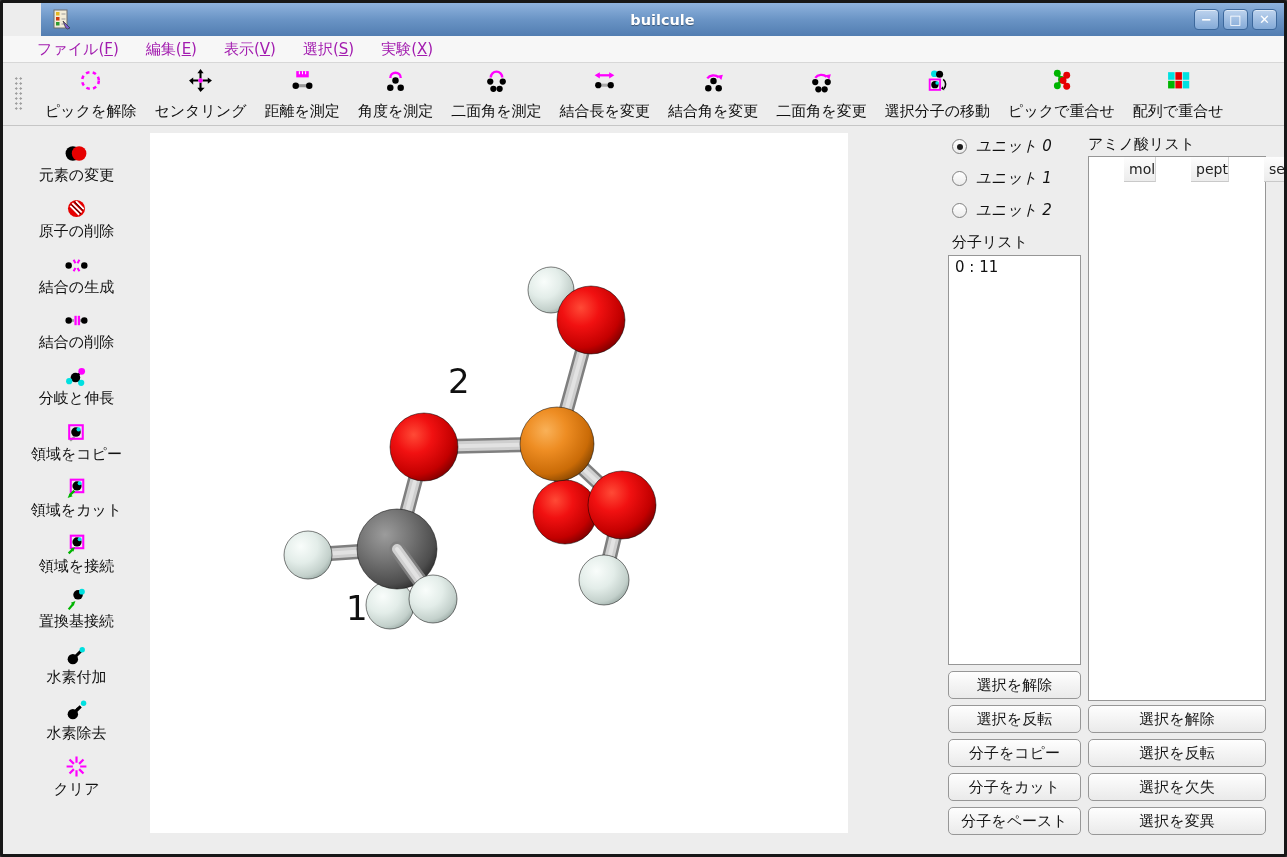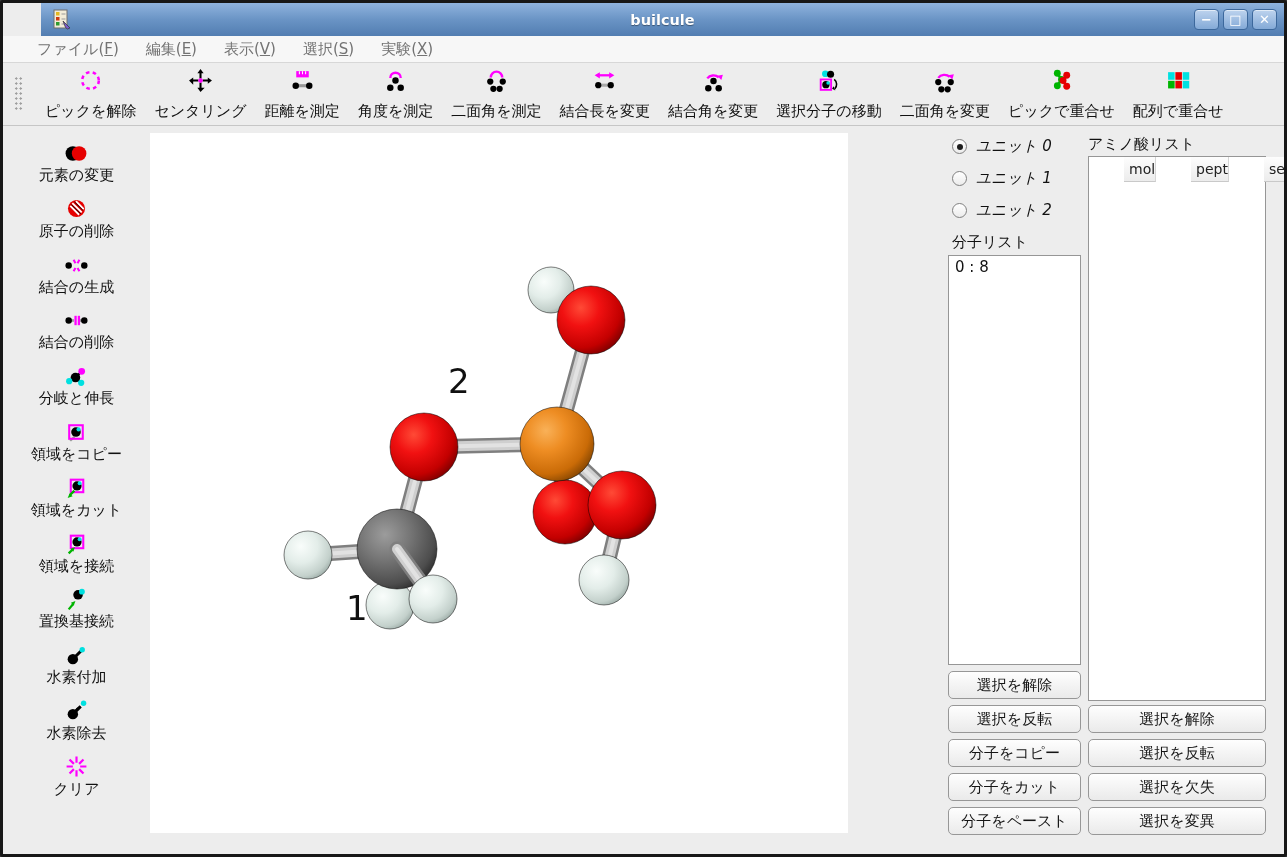--- a/index.html
+++ b/index.html
@@ -15,21 +15,21 @@
     font-weight:bold; font-size:14.5px; text-shadow:0 1px 1px rgba(0,0,0,.4); }
   .appicon { margin-left:9px; z-index:1; width:24px; height:24px; }
   .winbtns { margin-left:auto; margin-right:7px; display:flex; gap:4px; z-index:1; }
   .winbtn { width:25px; height:21px; border:1px solid #3c689c; border-radius:4px;
     background:linear-gradient(#bdd3ee, #84aad7); color:#fff; font-size:13px; font-weight:bold;
     text-align:center; line-height:19px; box-shadow:inset 0 1px 0 rgba(255,255,255,.55); cursor:default; }
 
   
   .menubar { position:absolute; top:33px; left:0; right:0; height:27px; background:#f7f7f7;
     border-bottom:1px solid #d7d7d7; display:flex; align-items:center; padding-left:34px;
-    gap:27px; font-size:15px; color:#737373; }
+    gap:27px; font-size:15px; color:#a21caf; }
   .menu-item u { text-decoration:underline; }
 
   
   .toolbar { position:absolute; top:60px; left:0; right:0; height:63px; background:#ededed;
     border-bottom:1px solid #c6c6c6; display:flex; align-items:center; }
   .grip { width:9px; height:36px; margin:0 13px 0 11px;
     background-image:radial-gradient(circle, #9e9e9e 1px, transparent 1.3px);
     background-size:4.5px 5px; }
   .tbitem { display:flex; flex-direction:column; align-items:center; padding:0 9px;
     font-size:15px; color:#111; white-space:nowrap;gap:8px; }
@@ -175,43 +175,43 @@
               <circle cx="12" cy="12.5" r="3.1" fill="#000"></circle>
               <circle cx="7" cy="19.5" r="3.1" fill="#000"></circle>
               <circle cx="17" cy="19.5" r="3.1" fill="#000"></circle>
             </svg>
           </span>
       <span>結合角を変更</span>
         </div>
     <div class="tbitem">
       <span class="icon">
             <svg width="25" height="25" viewBox="0 0 24 24">
+              <path d="M6 9.5a7 6 0 0 1 11 -1" fill="none" stroke="#ff00ff" stroke-width="2.2"></path>
+              <path d="M19.5 11l-4-4 5.5-1z" fill="#ff00ff"></path>
+              <circle cx="6" cy="13.5" r="3" fill="#000"></circle>
+              <circle cx="18" cy="13.5" r="3" fill="#000"></circle>
+              <circle cx="9" cy="20.5" r="3" fill="#000"></circle>
+              <circle cx="15" cy="20.5" r="3" fill="#000"></circle>
+            </svg>
+          </span>
+      <span>二面角を変更</span>
+        </div>
+    <div class="tbitem">
+      <span class="icon">
+            <svg width="25" height="25" viewBox="0 0 24 24">
               <circle cx="9" cy="5.5" r="3.2" fill="#00e0e0"></circle>
               <circle cx="14" cy="6" r="3.4" fill="#000"></circle>
               <rect x="4.5" y="11" width="10" height="10" fill="none" stroke="#ff00ff" stroke-width="1.8"></rect>
               <circle cx="9.5" cy="16" r="3.5" fill="#000"></circle>
               <circle cx="11.6" cy="14.3" r="1.7" fill="#00e0e0"></circle>
               <path d="M17.5 11a6 6 0 0 1 .5 9" stroke="#000" stroke-width="1.5" fill="none"></path>
               <path d="M18.5 21.5l-3-1.5 1.3-2.6z" fill="#000"></path>
             </svg>
           </span>
       <span>選択分子の移動</span>
-        </div>
-    <div class="tbitem">
-      <span class="icon">
-            <svg width="25" height="25" viewBox="0 0 24 24">
-              <path d="M6 9.5a7 6 0 0 1 11 -1" fill="none" stroke="#ff00ff" stroke-width="2.2"></path>
-              <path d="M19.5 11l-4-4 5.5-1z" fill="#ff00ff"></path>
-              <circle cx="6" cy="13.5" r="3" fill="#000"></circle>
-              <circle cx="18" cy="13.5" r="3" fill="#000"></circle>
-              <circle cx="9" cy="20.5" r="3" fill="#000"></circle>
-              <circle cx="15" cy="20.5" r="3" fill="#000"></circle>
-            </svg>
-          </span>
-      <span>二面角を変更</span>
         </div>
     <div class="tbitem">
       <span class="icon">
             <svg width="25" height="25" viewBox="0 0 24 24">
               <path d="M8 5L12 11L8 17" stroke="#00b400" stroke-width="2.4" fill="none"></path>
               <circle cx="8" cy="5" r="3.3" fill="#00b400"></circle>
               <circle cx="12" cy="11" r="3.3" fill="#00b400"></circle>
               <circle cx="8" cy="17" r="3.3" fill="#00b400"></circle>
               <path d="M17 7L13.5 12L17 17.5" stroke="#e60000" stroke-width="2.4" fill="none"></path>
               <circle cx="17" cy="7" r="3.3" fill="#e60000"></circle>
@@ -451,21 +451,21 @@
       <span>ユニット 1</span>
         </div>
     <div class="radio-row">
       <span class="radio"></span>
       <span>ユニット 2</span>
         </div>
   </div>
 
   <div class="mol-label">分子リスト</div>
   <div class="mol-list">
-    <div>0 : 8</div>
+    <div>0 : 11</div>
   </div>
 
   <div class="btn bl" style="top:668px">選択を解除</div>
   <div class="btn bl" style="top:702px">選択を反転</div>
   <div class="btn bl" style="top:736px">分子をコピー</div>
   <div class="btn bl" style="top:770px">分子をカット</div>
   <div class="btn bl" style="top:804px">分子をペースト</div>
 
   <div class="amino-label">アミノ酸リスト</div>
   <div class="amino-table">

